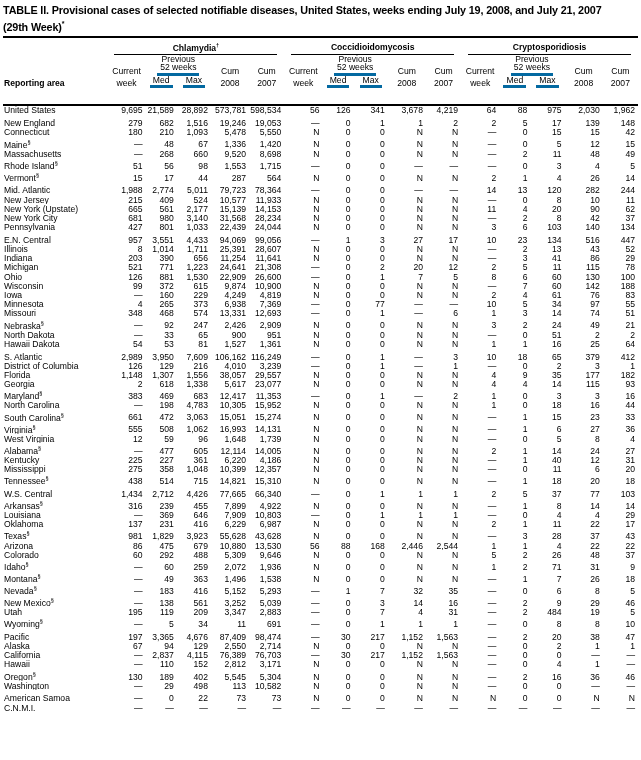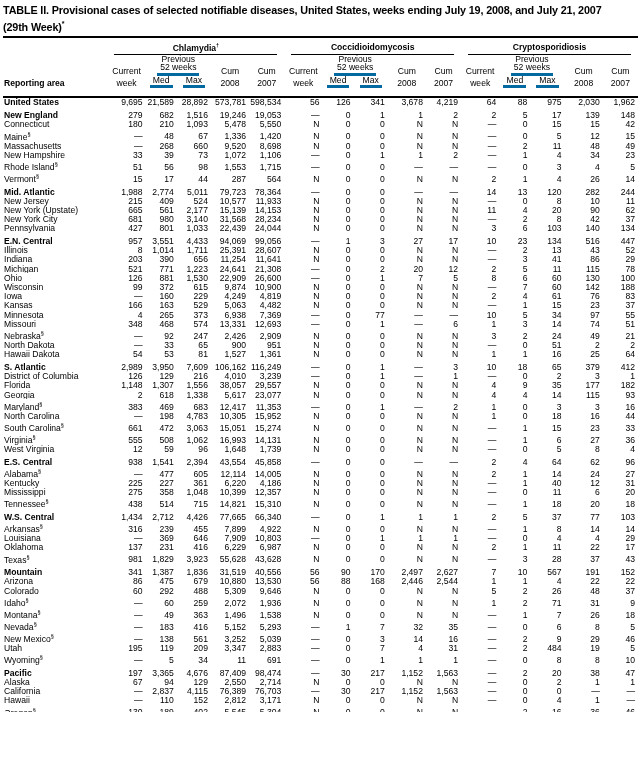--- a/index.html
+++ b/index.html
@@ -13,26 +13,26 @@
   .title sup{font-size:7px;}
   .title-rule{border-top:2.5px solid #000;margin-top:2px;}
 
   table{border-collapse:collapse;table-layout:fixed;width:635px;}
   th,td{padding:0;font-size:8.6px;line-height:8.75px;white-space:nowrap;overflow:hidden;vertical-align:bottom;}
   thead th{font-weight:normal;text-align:center;}
   thead .disease-cell{padding-top:3px;}
   .disease-rule{display:block;border-bottom:1.2px solid #000;margin:0 7px;padding-bottom:1.5px;font-weight:bold;}
   .disease-rule sup{font-size:5.5px;font-weight:bold;}
   .u{display:inline-block;border-bottom:3px solid #0369a1;padding:0 3px 0.5px 3px;}
-  thead tr.lastrow th{border-bottom:2px solid #000;padding-bottom:8px;margin-left:32px;}
+  thead tr.lastrow th{border-bottom:2px solid #000;padding-bottom:16px;margin-left:32px;}
   th.area-h{text-align:left;font-weight:bold;padding-left:1px;}
   td.num{text-align:right;padding-right:3px;}
   td.area{text-align:left;padding-left:1px;}
   td.area sup{font-size:5.5px;}
-  tr.bold td.area{font-weight:bold;margin-left:36px;}
+  tr.bold td.area{font-weight:normal;margin-left:36px;}
   tbody tr td{padding-top:0.45px;}
   tbody tr.gap td{padding-top:4px;}
 </style>
 </head>
 <body>
 
 <div class="page">
   <div class="title">
     <div>TABLE II. Provisional cases of selected notifiable diseases, United States, weeks ending July 19, 2008, and July 21, 2007</div>
     <div><span>(29th Week)</span><sup>*</sup></div>
@@ -205,38 +205,20 @@
           <td class="num">0</td>
           <td class="num">N</td>
           <td class="num">N</td>
           <td class="num">—</td>
           <td class="num">2</td>
           <td class="num">11</td>
           <td class="num">48</td>
           <td class="num">49</td>
         </tr>
         <tr>
-          <td class="area">New Hampshire</td>
-          <td class="num">33</td>
-          <td class="num">39</td>
-          <td class="num">73</td>
-          <td class="num">1,072</td>
-          <td class="num">1,106</td>
-          <td class="num">—</td>
-          <td class="num">0</td>
-          <td class="num">1</td>
-          <td class="num">1</td>
-          <td class="num">2</td>
-          <td class="num">—</td>
-          <td class="num">1</td>
-          <td class="num">4</td>
-          <td class="num">34</td>
-          <td class="num">23</td>
-        </tr>
-        <tr>
           <td class="area">Rhode Island<sup>§</sup></td>
           <td class="num">51</td>
           <td class="num">56</td>
           <td class="num">98</td>
           <td class="num">1,553</td>
           <td class="num">1,715</td>
           <td class="num">—</td>
           <td class="num">0</td>
           <td class="num">0</td>
           <td class="num">—</td>
@@ -475,38 +457,20 @@
           <td class="num">0</td>
           <td class="num">N</td>
           <td class="num">N</td>
           <td class="num">2</td>
           <td class="num">4</td>
           <td class="num">61</td>
           <td class="num">76</td>
           <td class="num">83</td>
         </tr>
         <tr>
-          <td class="area">Kansas</td>
-          <td class="num">166</td>
-          <td class="num">163</td>
-          <td class="num">529</td>
-          <td class="num">5,063</td>
-          <td class="num">4,482</td>
-          <td class="num">N</td>
-          <td class="num">0</td>
-          <td class="num">0</td>
-          <td class="num">N</td>
-          <td class="num">N</td>
-          <td class="num">—</td>
-          <td class="num">1</td>
-          <td class="num">15</td>
-          <td class="num">23</td>
-          <td class="num">37</td>
-        </tr>
-        <tr>
           <td class="area">Minnesota</td>
           <td class="num">4</td>
           <td class="num">265</td>
           <td class="num">373</td>
           <td class="num">6,938</td>
           <td class="num">7,369</td>
           <td class="num">—</td>
           <td class="num">0</td>
           <td class="num">77</td>
           <td class="num">—</td>
@@ -744,38 +708,20 @@
           <td class="num">0</td>
           <td class="num">0</td>
           <td class="num">N</td>
           <td class="num">N</td>
           <td class="num">—</td>
           <td class="num">0</td>
           <td class="num">5</td>
           <td class="num">8</td>
           <td class="num">4</td>
         </tr>
-        <tr class="bold gap ">
-          <td class="area">E.S. Central</td>
-          <td class="num">938</td>
-          <td class="num">1,541</td>
-          <td class="num">2,394</td>
-          <td class="num">43,554</td>
-          <td class="num">45,858</td>
-          <td class="num">—</td>
-          <td class="num">0</td>
-          <td class="num">0</td>
-          <td class="num">—</td>
-          <td class="num">—</td>
-          <td class="num">2</td>
-          <td class="num">4</td>
-          <td class="num">64</td>
-          <td class="num">62</td>
-          <td class="num">96</td>
-        </tr>
         <tr>
           <td class="area">Alabama<sup>§</sup></td>
           <td class="num">—</td>
           <td class="num">477</td>
           <td class="num">605</td>
           <td class="num">12,114</td>
           <td class="num">14,005</td>
           <td class="num">N</td>
           <td class="num">0</td>
           <td class="num">0</td>
@@ -923,38 +869,20 @@
           <td class="num">N</td>
           <td class="num">0</td>
           <td class="num">0</td>
           <td class="num">N</td>
           <td class="num">N</td>
           <td class="num">—</td>
           <td class="num">3</td>
           <td class="num">28</td>
           <td class="num">37</td>
           <td class="num">43</td>
-        </tr>
-        <tr class="bold gap ">
-          <td class="area">Mountain</td>
-          <td class="num">341</td>
-          <td class="num">1,387</td>
-          <td class="num">1,836</td>
-          <td class="num">31,519</td>
-          <td class="num">40,556</td>
-          <td class="num">56</td>
-          <td class="num">90</td>
-          <td class="num">170</td>
-          <td class="num">2,497</td>
-          <td class="num">2,627</td>
-          <td class="num">7</td>
-          <td class="num">10</td>
-          <td class="num">567</td>
-          <td class="num">191</td>
-          <td class="num">152</td>
         </tr>
         <tr>
           <td class="area">Arizona</td>
           <td class="num">86</td>
           <td class="num">475</td>
           <td class="num">679</td>
           <td class="num">10,880</td>
           <td class="num">13,530</td>
           <td class="num">56</td>
           <td class="num">88</td>
@@ -1194,20 +1122,38 @@
           <td class="num">0</td>
           <td class="num">0</td>
           <td class="num">N</td>
           <td class="num">N</td>
           <td class="num">—</td>
           <td class="num">0</td>
           <td class="num">0</td>
           <td class="num">—</td>
           <td class="num">—</td>
         </tr>
+        <tr class="gap ">
+          <td class="area">American Samoa</td>
+          <td class="num">—</td>
+          <td class="num">0</td>
+          <td class="num">22</td>
+          <td class="num">73</td>
+          <td class="num">73</td>
+          <td class="num">N</td>
+          <td class="num">0</td>
+          <td class="num">0</td>
+          <td class="num">N</td>
+          <td class="num">N</td>
+          <td class="num">N</td>
+          <td class="num">0</td>
+          <td class="num">0</td>
+          <td class="num">N</td>
+          <td class="num">N</td>
+        </tr>
         <tr>
           <td class="area">C.N.M.I.</td>
           <td class="num">—</td>
           <td class="num">—</td>
           <td class="num">—</td>
           <td class="num">—</td>
           <td class="num">—</td>
           <td class="num">—</td>
           <td class="num">—</td>
           <td class="num">—</td>

